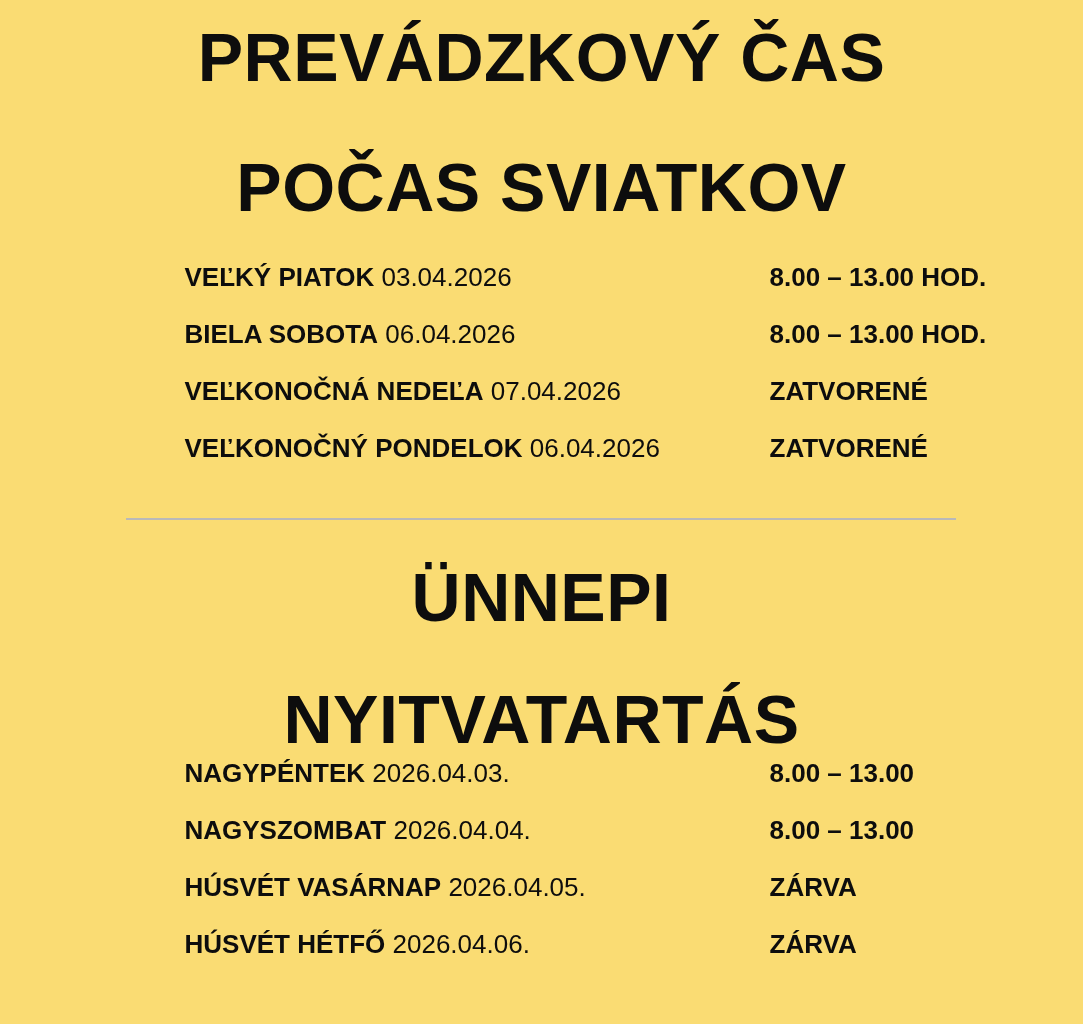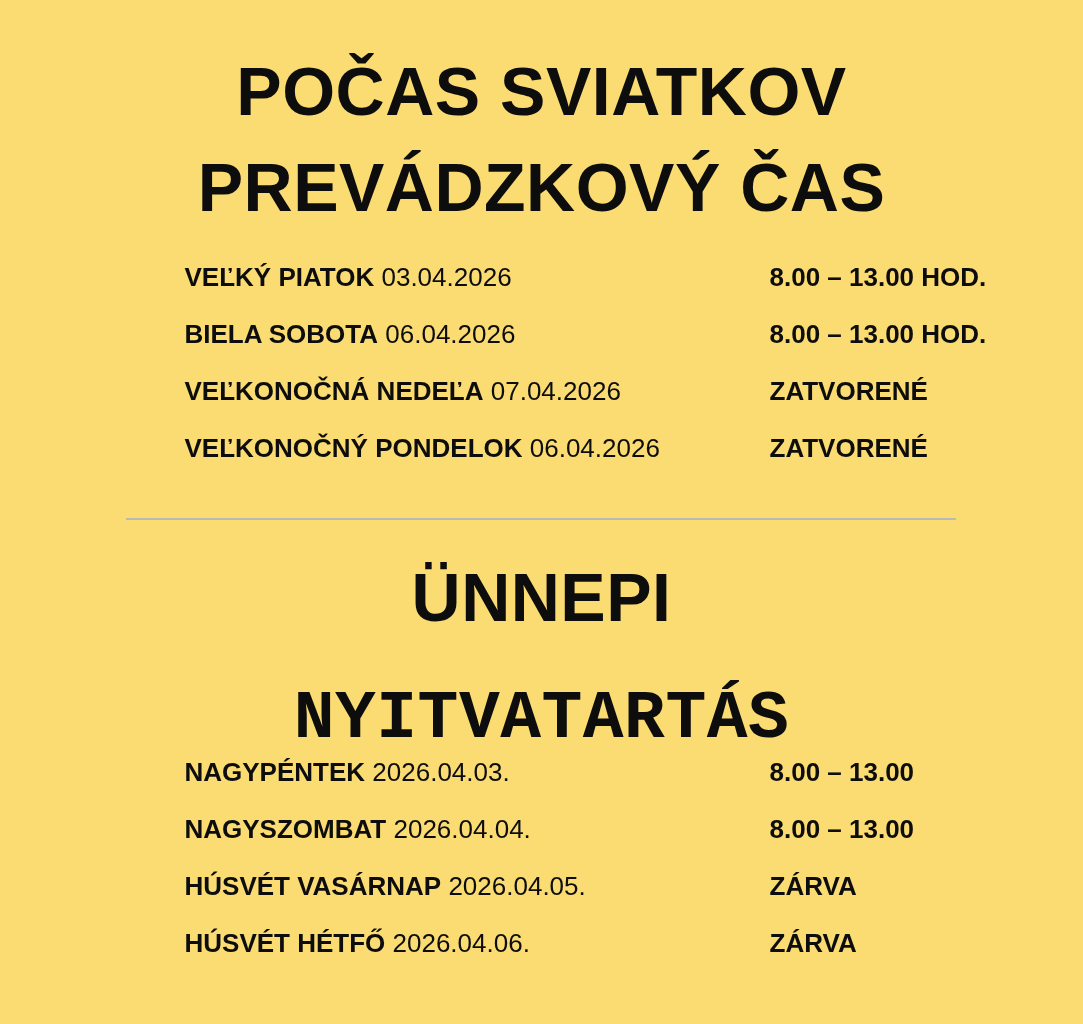--- a/index.html
+++ b/index.html
@@ -36,21 +36,20 @@
     padding-top: 52px;
     font-size: 68px;
   }
   .hu-title-1 {
     padding-top: 38px;
     font-size: 68px;
   }
   .hu-title-2 {
     padding-top: 44px;
     font-size: 68px;
-    font-family: Liberation Mono, monospace;
   }
   .rows {
     margin: 0 auto;
     width: 840px;
     padding-left: 126px;
     box-sizing: content-box;
   }
   .sk-rows {
     margin-top: 36px;
   }
@@ -83,22 +82,22 @@
     background: #b9b9b9;
     margin: 28px auto 0 126px;
   }
 </style>
 </head>
 <body>
 
 <div class="poster">
 
   <div class="section">
+    <div class="heading sk-title-1">PREVÁDZKOVÝ ČAS</div>
     <div class="heading sk-title-2">POČAS SVIATKOV</div>
-    <div class="heading sk-title-1">PREVÁDZKOVÝ ČAS</div>
 
     <div class="rows sk-rows">
       <div class="row">
         <div class="label"><b>VEĽKÝ PIATOK</b> <span class="date">03.04.2026</span></div>
         <div class="value">8.00 – 13.00 HOD.</div>
       </div>
       <div class="row">
         <div class="label"><b>BIELA SOBOTA</b> <span class="date">06.04.2026</span></div>
         <div class="value">8.00 – 13.00 HOD.</div>
       </div>

